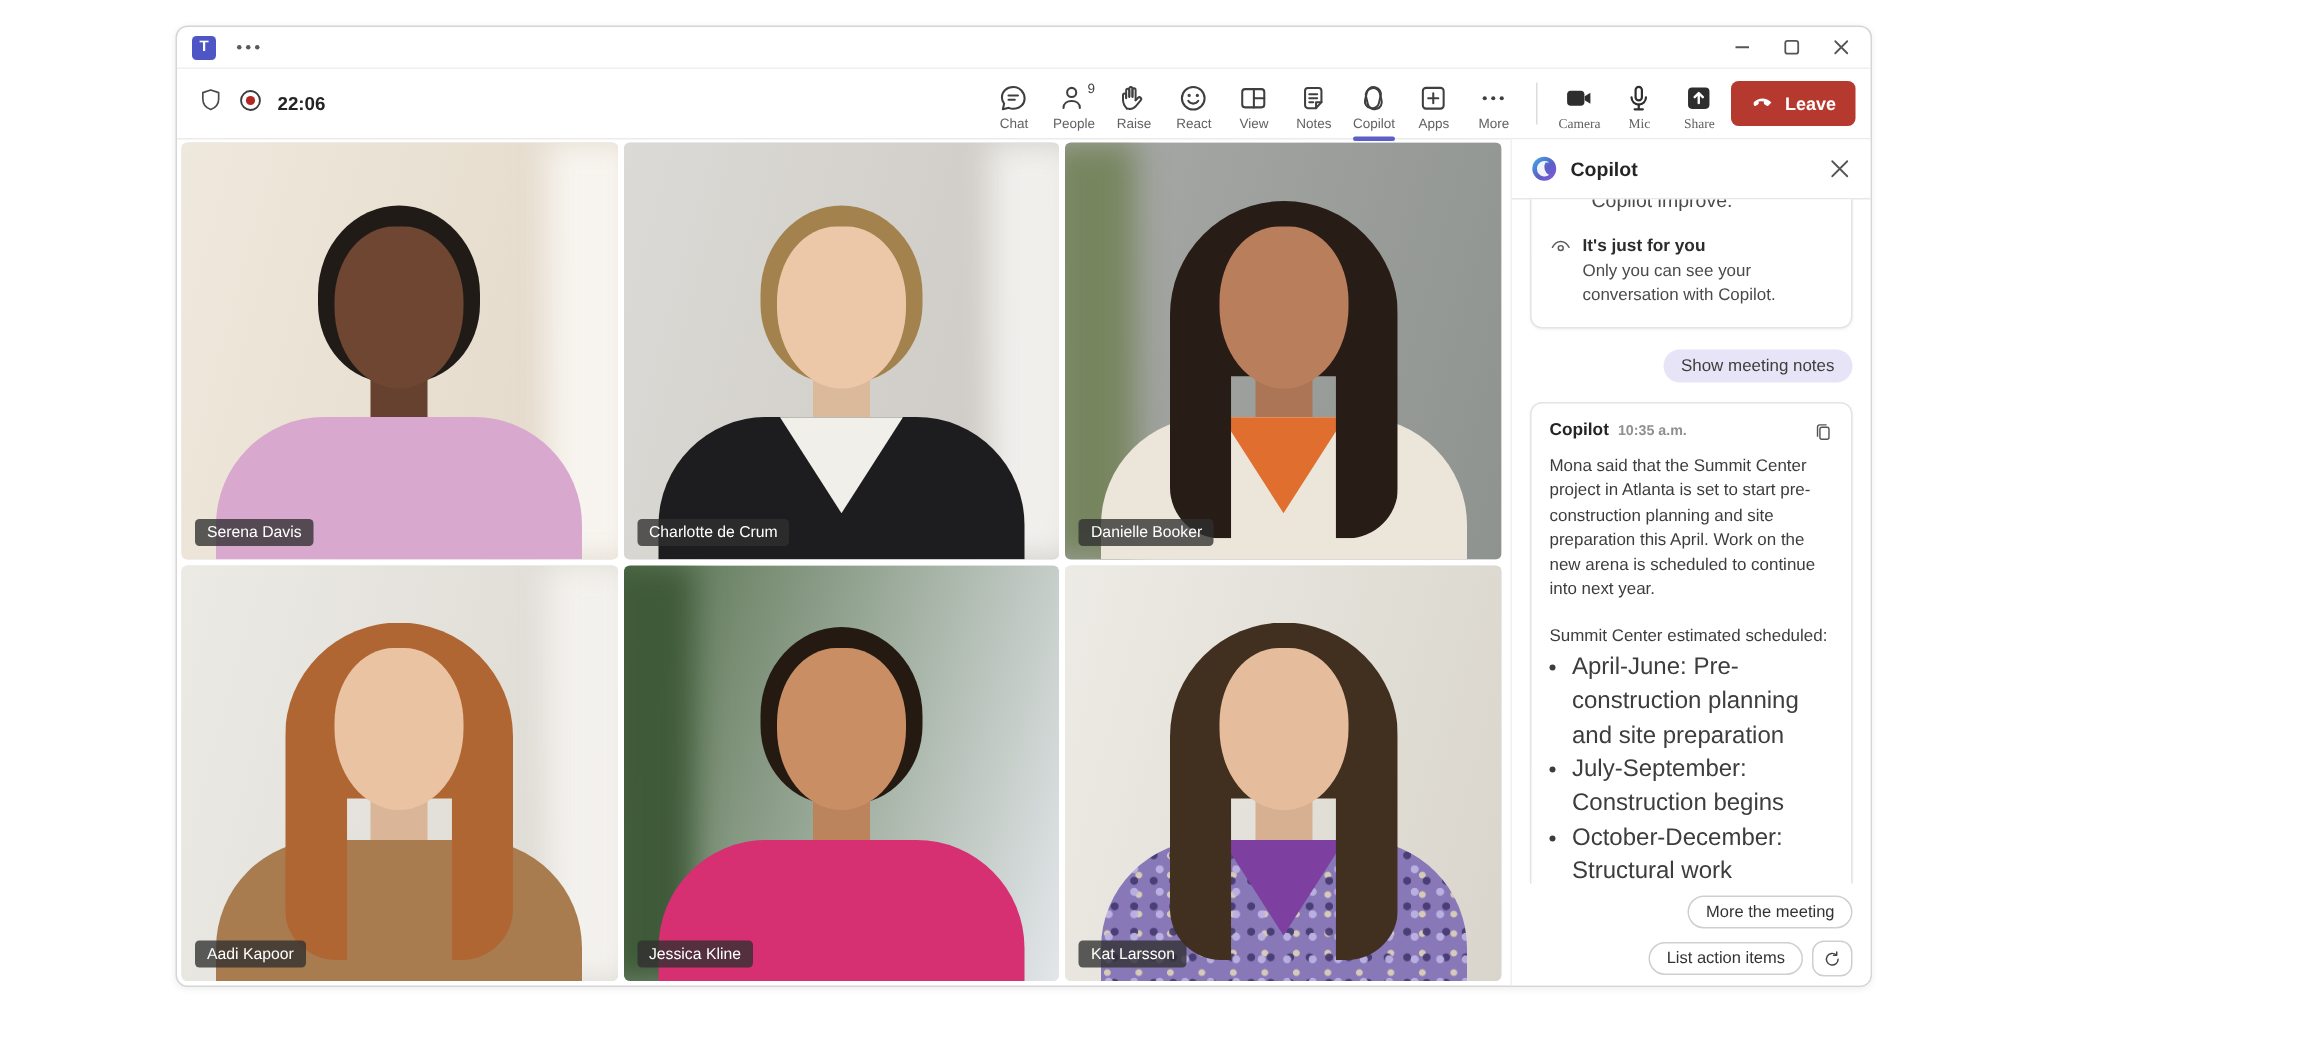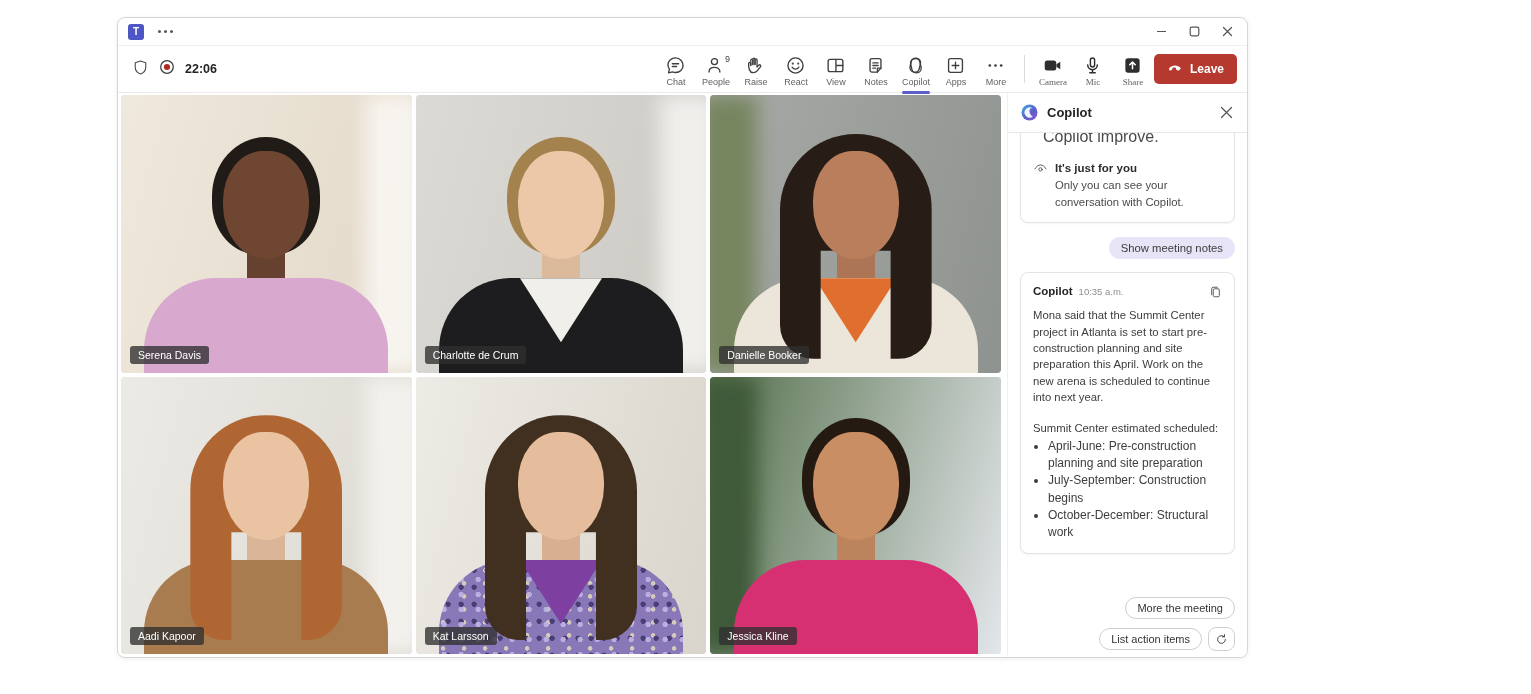--- a/index.html
+++ b/index.html
@@ -79,36 +79,36 @@
   .panel-header { height:40px; flex:0 0 40px; display:flex; align-items:center; gap:8px;
     padding:0 14px 0 12px; border-bottom:1px solid #e7e7e7; }
   .panel-title { font-size:13px; font-weight:700; color:#242424; }
   .panel-close { margin-left:auto; cursor:pointer; display:inline-flex; color:#555; }
   .cp-logo { display:inline-flex; }
 
   .thread { flex:1; overflow:hidden; padding:0 12px; display:flex; flex-direction:column; min-height:0; }
   .card { background:#fff; border:1px solid #e4e4e4; border-radius:8px; padding:12px;
     box-shadow:0 1px 2px rgba(0,0,0,.05); }
   .info-card { margin-top:-21px; }
-  .clipped-line { font-size:16px; color:#4a4a4a; margin-left:10px; line-height:1.45; }
+  .clipped-line { font-size:13px; color:#4a4a4a; margin-left:28px; line-height:1.45; }
   .info-row { display:flex; gap:7px; margin-top:12px; }
   .info-row svg { flex:0 0 auto; margin-top:1px; }
   .info-title { font-size:11.5px; font-weight:700; color:#2c2c2c; line-height:1.4; }
   .info-body { font-size:11.3px; color:#4a4a4a; line-height:1.45; margin-top:1px; }
   .user-bubble { align-self:flex-end; margin-top:14px; background:#e6e4f6; color:#3d3d3d;
     font-size:11.3px; padding:5px 12px; border-radius:14px; }
   .response-card { margin-top:13px; }
   .resp-head { display:flex; align-items:baseline; gap:6px; }
   .resp-author { font-size:11.5px; font-weight:700; color:#242424; }
-  .resp-time { font-size:9.5px; color:#8f8f8f; }
+  .resp-time { font-size:9.5px; color:#8f8f8f;font-weight:bold; }
   .copy-icon { margin-left:auto; color:#555; cursor:pointer; align-self:flex-start; display:inline-flex; }
   .resp-text { font-size:11.3px; color:#3d3d3d; line-height:1.46; margin-top:8px; }
   .resp-text.heading { margin-top:14px; }
   .resp-list { margin:2px 0 0 15px; }
-  .resp-list li { font-size:12px; color:#3d3d3d; line-height:1.42; }
+  .resp-list li { font-size:16px; color:#3d3d3d; line-height:1.42; }
 
   .suggestions { flex:0 0 auto; padding:8px 12px 6px; display:flex; flex-direction:column; gap:8px;
     align-items:flex-end; }
   .sugg-row { display:flex; gap:6px; align-items:center; }
   .pill { background:#fff; border:1px solid #cfcfcf; border-radius:14px; padding:4px 11px;
     font-family:inherit; font-size:11px; color:#333; cursor:pointer; white-space:nowrap; }
   .refresh-btn { width:27px; height:24px; border:1px solid #cfcfcf; border-radius:8px; background:#fff;
     display:flex; align-items:center; justify-content:center; cursor:pointer; color:#444; }
 
   .input-card { flex:0 0 auto; margin:4px 12px 12px; border:1px solid #d8d8d8; border-radius:10px;
@@ -329,47 +329,47 @@
               <div class="accentR"></div>
             </div>
           <div class="figure">
             <div class="neck"></div>
             <div class="torso"></div>
             <div class="hair long"></div>
             <div class="head"></div>
           </div>
           <span class="name-tag">Aadi Kapoor</span>
         </div>
+        <div class="tile" style="--skin: #c98e63; --hair: #241a12; --shirt: #d62f72; --bgA: #55704c; --bgB: #e3e6ea; --accL: #3f5a39;">
+          <div class="scene">
+              <div class="accentL"></div>
+              <div class="accentR"></div>
+            </div>
+          <div class="figure">
+            <div class="neck"></div>
+            <div class="torso"></div>
+            <div class="hair"></div>
+            <div class="head"></div>
+          </div>
+          <span class="name-tag">Jessica Kline</span>
+        </div>
         <div class="tile" style="--skin: #e6bd9c; --hair: #41301f; --shirt: #8878b8; --shirt2: #7d3fa0; --bgA: #edebe5; --bgB: #d9d5cc;">
           <div class="scene">
               <div class="accentL"></div>
               <div class="accentR"></div>
             </div>
           <div class="figure">
             <div class="neck"></div>
             <div class="torso pattern">
                 <div class="inner-shirt"></div>
               </div>
             <div class="hair long"></div>
             <div class="head"></div>
           </div>
           <span class="name-tag">Kat Larsson</span>
-        </div>
-        <div class="tile" style="--skin: #c98e63; --hair: #241a12; --shirt: #d62f72; --bgA: #55704c; --bgB: #e3e6ea; --accL: #3f5a39;">
-          <div class="scene">
-              <div class="accentL"></div>
-              <div class="accentR"></div>
-            </div>
-          <div class="figure">
-            <div class="neck"></div>
-            <div class="torso"></div>
-            <div class="hair"></div>
-            <div class="head"></div>
-          </div>
-          <span class="name-tag">Jessica Kline</span>
         </div>
       </div>
 
       <aside class="copilot-panel">
         <div class="panel-header">
           <span class="cp-logo">
             <svg width="19" height="19" viewBox="0 0 20 20">
                 <defs>
                   <linearGradient id="cpg" x1="0" y1="0" x2="1" y2="1">
                     <stop offset="0" stop-color="#3db0e8"></stop>

